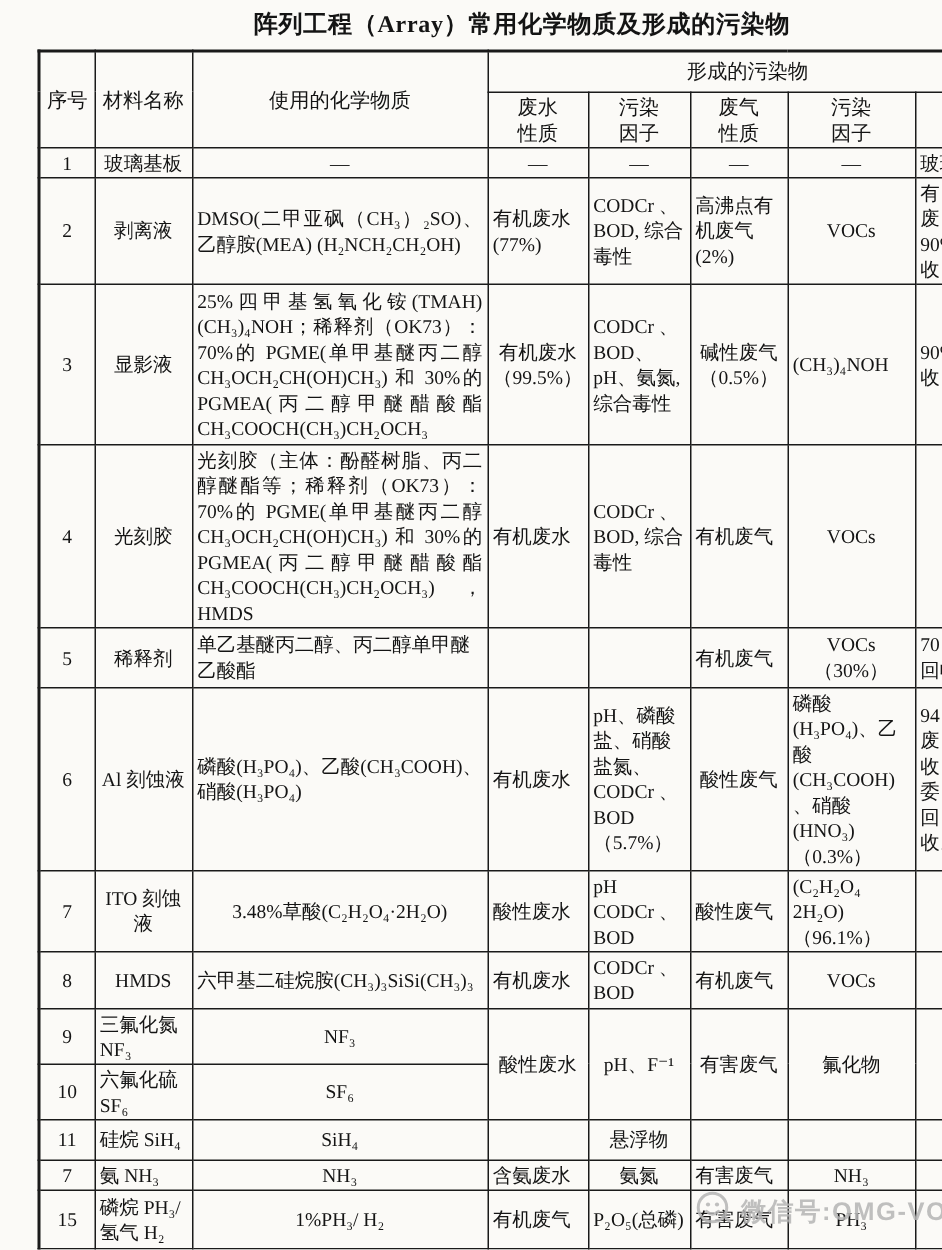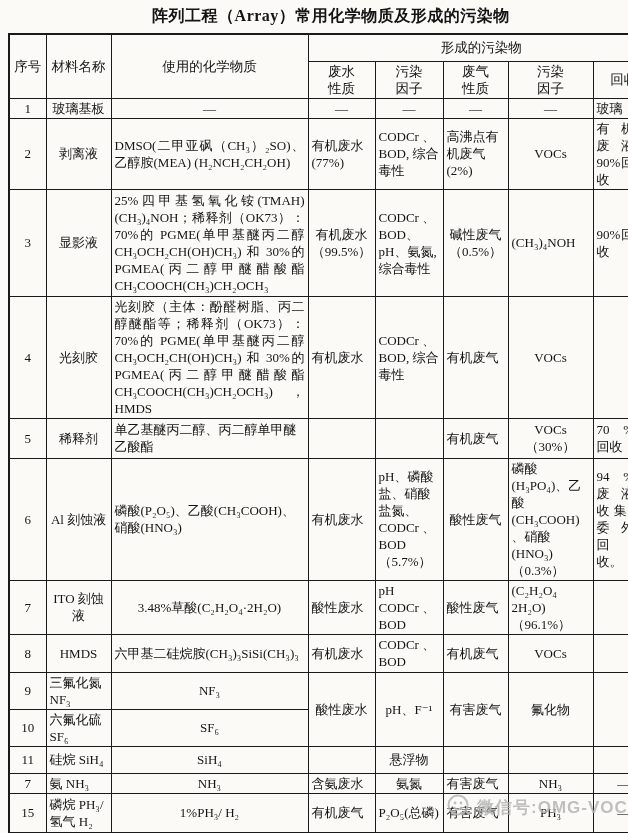--- a/index.html
+++ b/index.html
@@ -1,21 +1,21 @@
 <!DOCTYPE html>
 <html><head>
 <meta charset="utf-8">
 <style>
   html,body{margin:0;padding:0;}
   body{
     width:628px;height:833px;overflow:hidden;position:relative;
     background:#fbfaf7;color:#141414;
     font-family:"Liberation Serif","DejaVu Serif",serif;
   }
-  .page{position:absolute;inset:0;overflow:hidden;}
+  .page{position:absolute;inset:0;overflow:hidden;margin-left:17px;}
   .doc-title{
     position:absolute;top:6px;left:0;width:662px;margin:0;
     text-align:center;font-size:16px;font-weight:bold;letter-spacing:.5px;
   }
   table.main{
     position:absolute;left:8px;top:33px;width:646px;
     border-collapse:collapse;table-layout:fixed;
     border:2px solid #1a1a1a;
   }
   td,th{
@@ -127,21 +127,21 @@
       <td></td>
       <td></td>
       <td class="tl">有机废气</td>
       <td>VOCs（30%）</td>
       <td class="rec">70 %回收</td>
     </tr>
 
     <tr style="height:97px">
       <td>6</td>
       <td>Al 刻蚀液</td>
-      <td class="tl">磷酸(P₂O₅)、乙酸(CH₃COOH)、硝酸(HNO₃)</td>
+      <td class="tl">磷酸(H₃PO₄)、乙酸(CH₃COOH)、硝酸(H₃PO₄)</td>
       <td class="tl">有机废水</td>
       <td class="tl">pH、磷酸盐、硝酸盐氮、CODCr 、BOD（5.7%）</td>
       <td>酸性废气</td>
       <td class="tl">磷酸(H₃PO₄)、乙酸(CH₃COOH)、硝酸(HNO₃)（0.3%）</td>
       <td class="rec">94 %废液收集, 委外回收。</td>
     </tr>
 
     <tr style="height:53px">
       <td>7</td>
       <td>ITO 刻蚀液</td>

